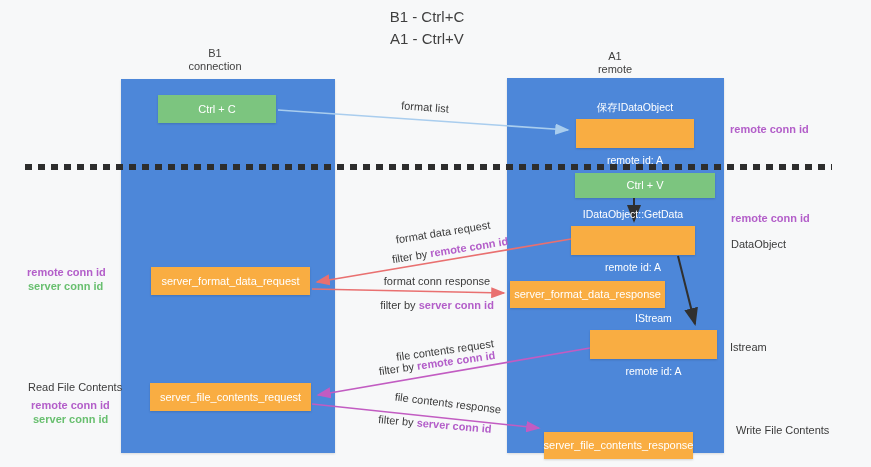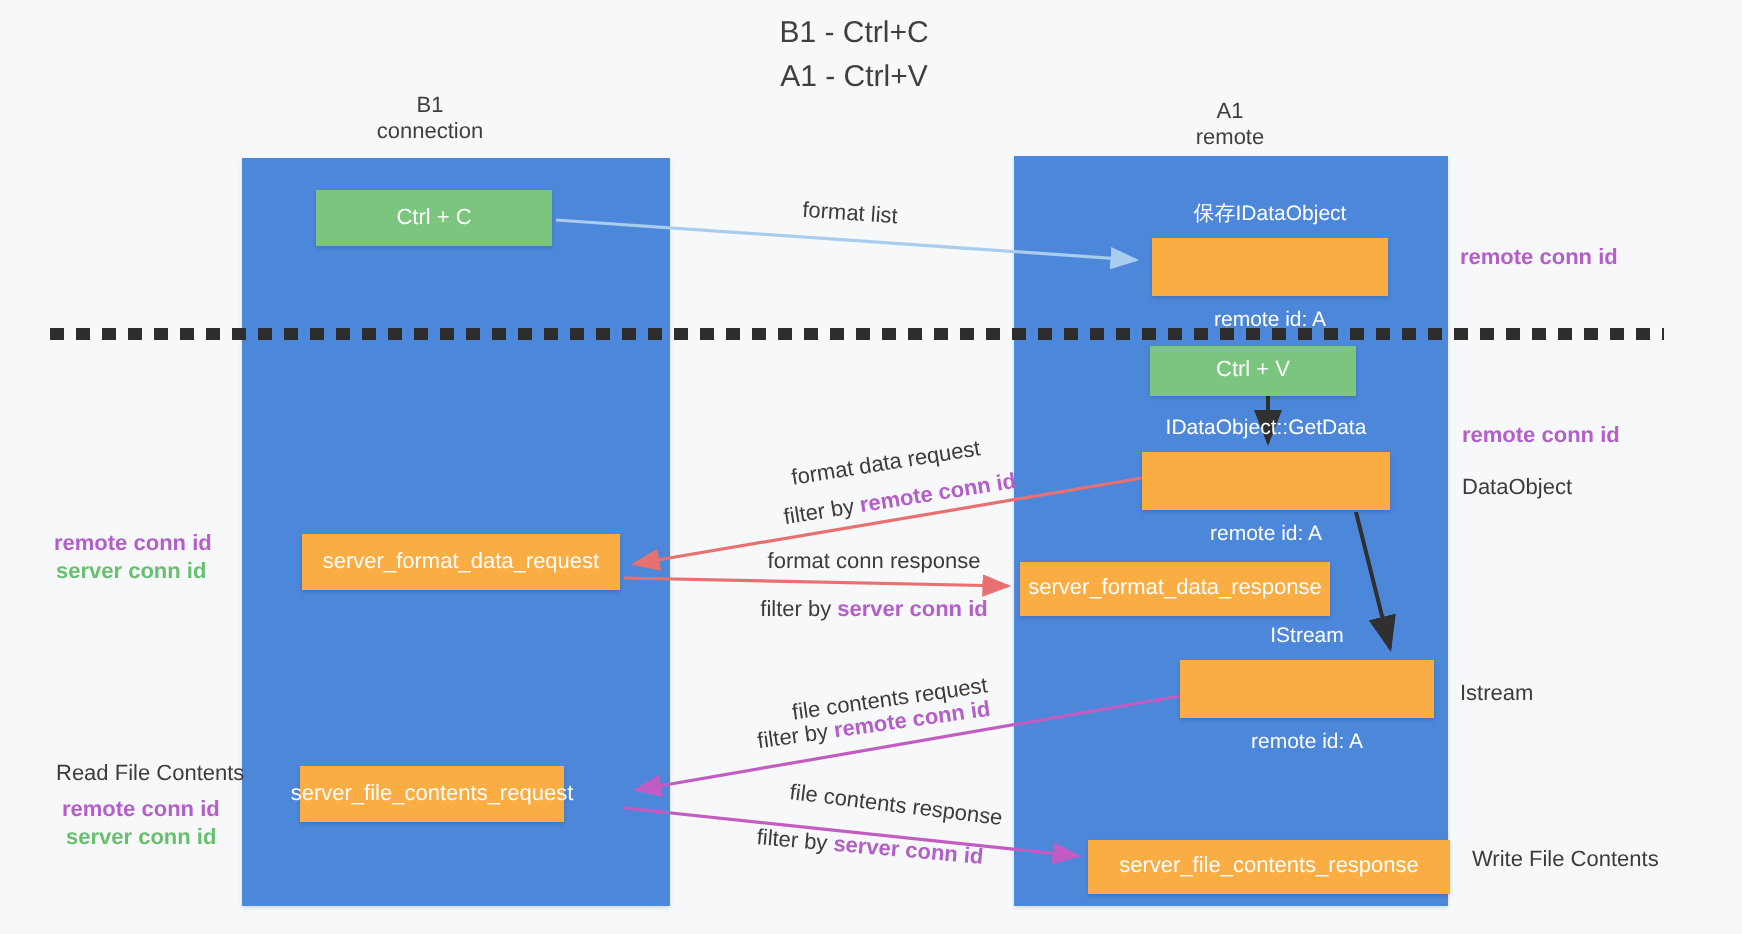--- a/index.html
+++ b/index.html
@@ -111,21 +111,21 @@
 
   <div class="node green" style="left:158px;top:95px;width:118px;height:28px;">
     <div>Ctrl + C</div>
   </div>
 
   <div class="node orange small" style="left:576px;top:119px;width:118px;height:29px;">
     <div>保存IDataObject</div>
     <div>remote id: A</div>
   </div>
 
-  <div class="node green" style="left:575px;top:173px;width:103px;height:25px;">
+  <div class="node green" style="left:575px;top:173px;width:140px;height:25px;">
     <div>Ctrl + V</div>
   </div>
 
   <div class="node orange small" style="left:571px;top:226px;width:124px;height:29px;">
     <div>IDataObject::GetData</div>
     <div>remote id: A</div>
   </div>
 
   <div class="node orange" style="left:151px;top:267px;width:159px;height:28px;">
     <div>server_format_data_request</div>
@@ -133,25 +133,25 @@
 
   <div class="node orange" style="left:510px;top:281px;width:155px;height:27px;">
     <div>server_format_data_response</div>
   </div>
 
   <div class="node orange small" style="left:590px;top:330px;width:127px;height:29px;">
     <div>IStream</div>
     <div>remote id: A</div>
   </div>
 
-  <div class="node orange" style="left:150px;top:383px;width:132px;height:28px;text-align:center;">
+  <div class="node orange" style="left:150px;top:383px;width:161px;height:28px;text-align:center;">
     <div>server_file_contents_request</div>
   </div>
 
-  <div class="node orange" style="left:544px;top:420px;width:181px;height:27px;">
+  <div class="node orange" style="left:544px;top:432px;width:149px;height:27px;">
     <div>server_file_contents_response</div>
   </div>
 
   <div class="edge-label" style="left:425px;top:107px;transform:translate(-50%,-50%) rotate(4deg);">format list</div>
 
   <div class="edge-label" style="left:443px;top:232px;transform:translate(-50%,-50%) rotate(-9deg);">format data request</div>
   <div class="edge-label" style="left:450px;top:250px;transform:translate(-50%,-50%) rotate(-9deg);"><span>filter by </span><span class="purple">remote conn id</span></div>
 
   <div class="edge-label" style="left:437px;top:281px;transform:translate(-50%,-50%);">format conn response</div>
   <div class="edge-label" style="left:437px;top:305px;transform:translate(-50%,-50%);"><span>filter by </span><span class="purple">server conn id</span></div>

